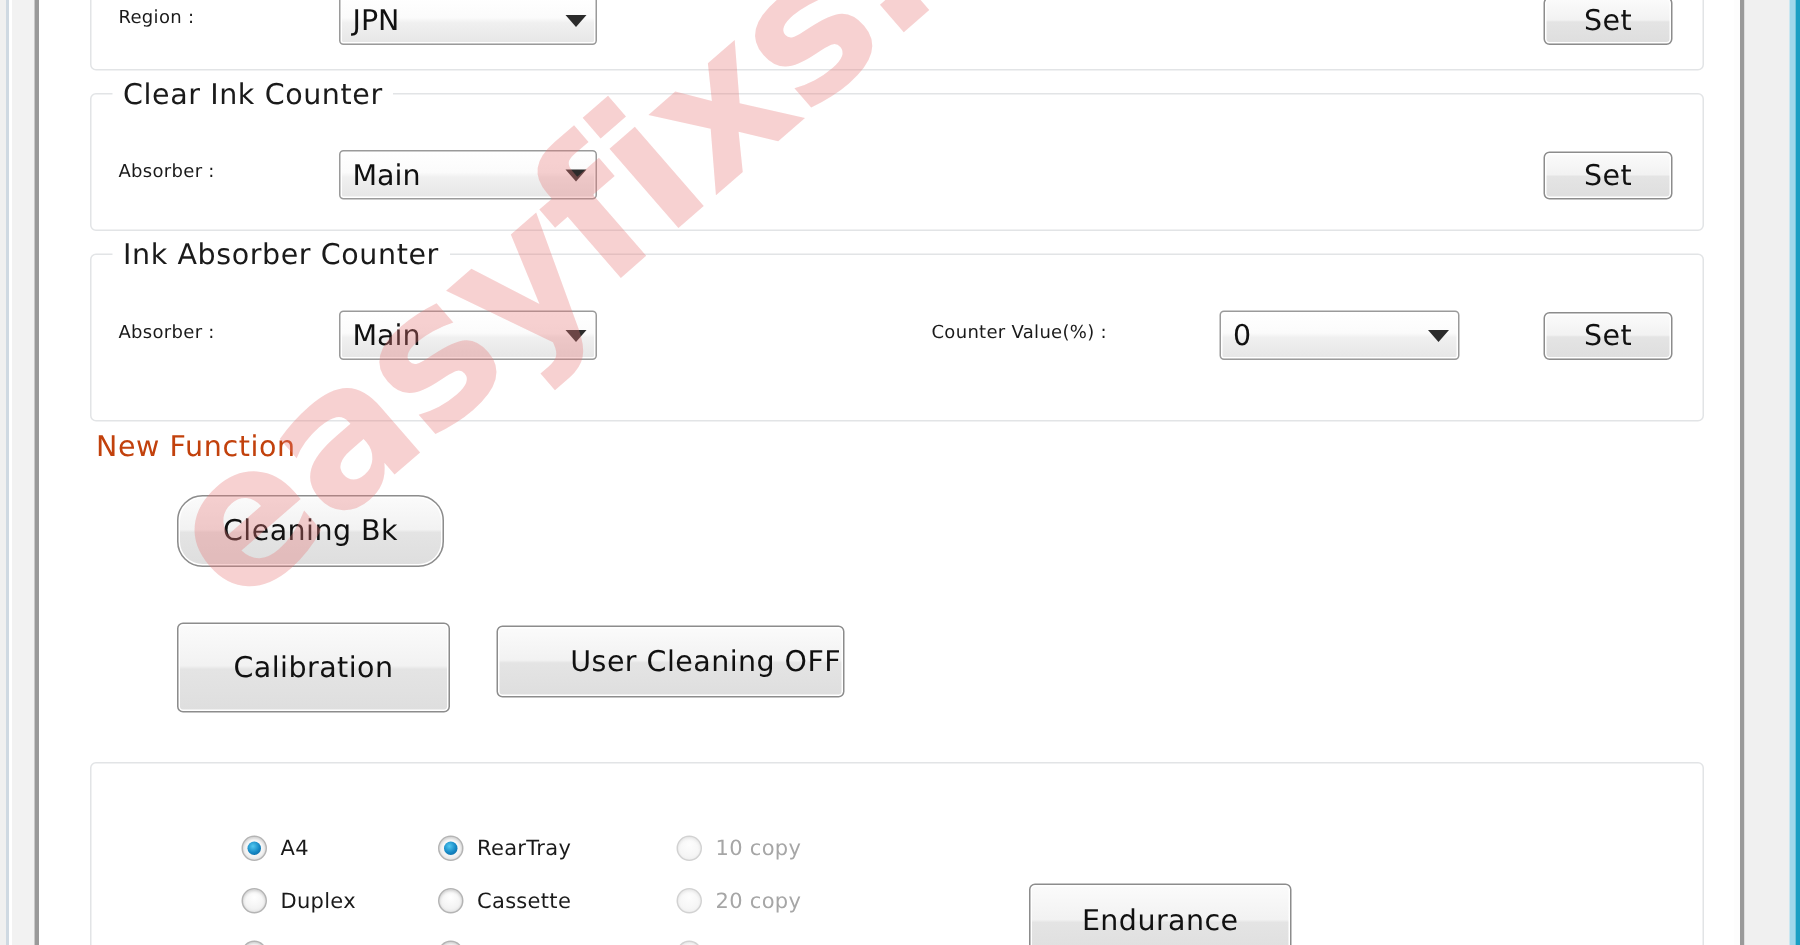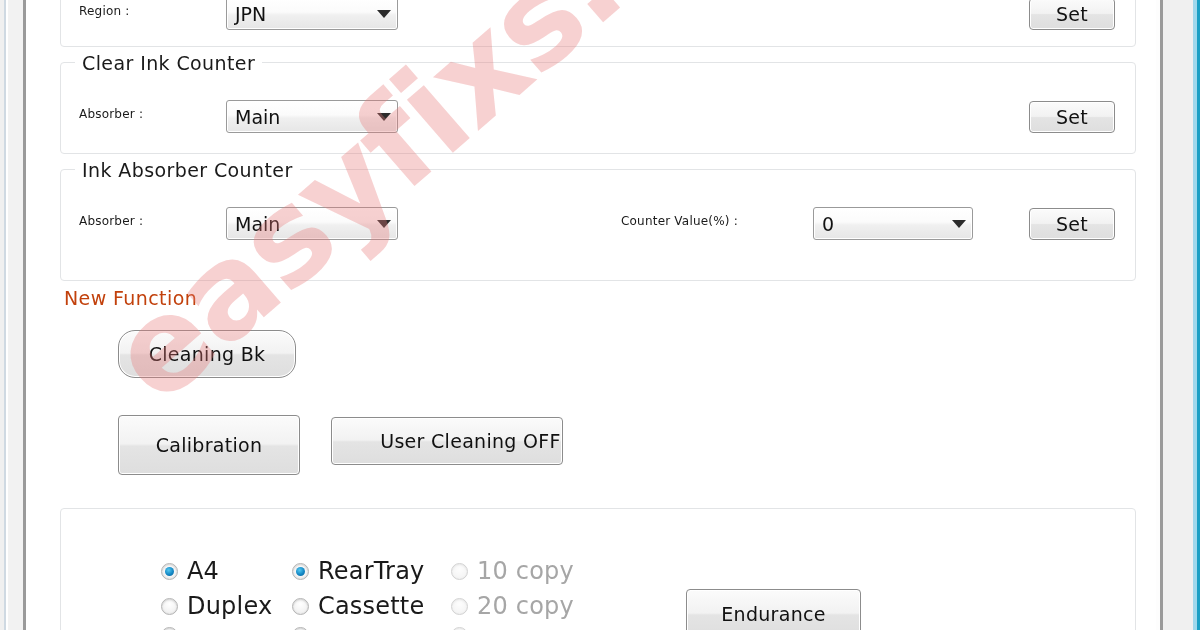--- a/index.html
+++ b/index.html
@@ -150,21 +150,21 @@
   .radio.checked .radio-dot::after {
     content: "";
     position: absolute;
     left: 3px; top: 3px;
     width: 9px; height: 9px;
     border-radius: 50%;
     background: radial-gradient(circle at 40% 35%, #52c8f0 0%, #1487c4 55%, #0a5f96 100%);
   }
   .radio-label {
     margin-left: 9px;
-    font-size: 24px;
+    font-size: 14px;
     color: #1a1a1a;
     font-family: "DejaVu Sans", sans-serif;
     letter-spacing: 0.2px;
   }
   .radio.disabled .radio-dot {
     border-color: #d2d2d2;
     background: radial-gradient(circle at 50% 35%, #fdfdfd 0%, #f6f6f6 60%, #eaeaea 100%);
     box-shadow: inset 0 1px 2px rgba(0,0,0,0.07);
   }
   .radio.disabled .radio-label { color: #a6a6a6; }

